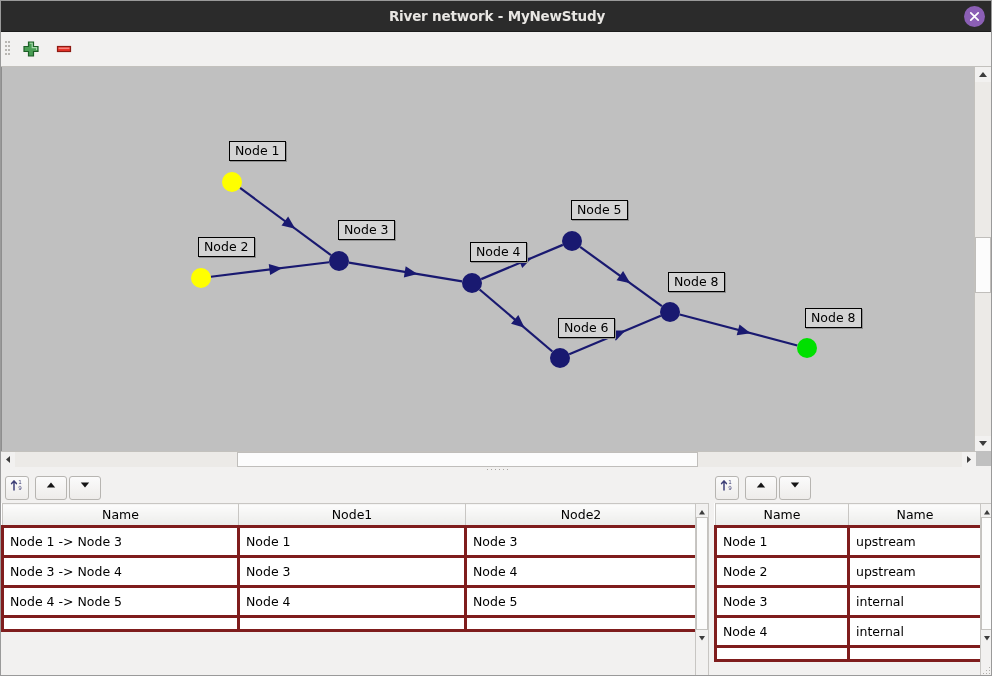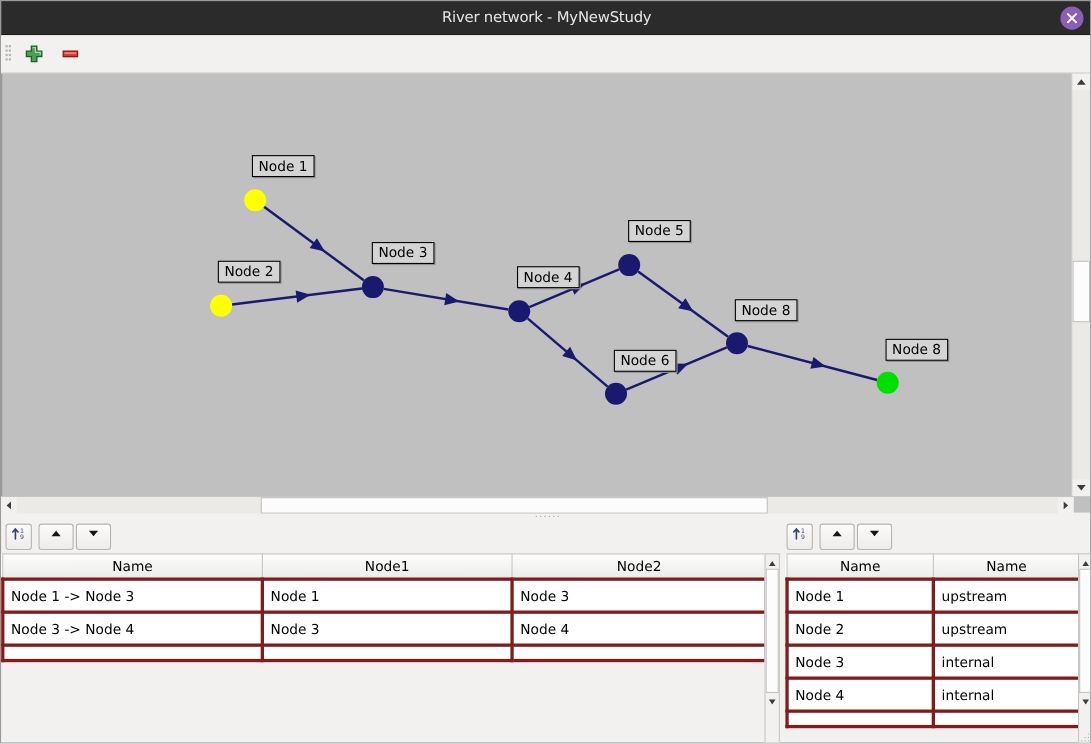--- a/index.html
+++ b/index.html
@@ -25,21 +25,21 @@
     background: #2b2b2b;
     border-bottom: 1px solid #1c1c1c;
   }
   #title-text {
     position: absolute; left: 0; top: 0;
     width: 992px; height: 31px;
     line-height: 31px;
     text-align: center;
     color: #e8e6e3;
     font-size: 13.5px;
-    font-weight: normal;
+    font-weight: bold;
     letter-spacing: -0.2px;
     white-space: nowrap;
   }
   #close-button {
     position: absolute; right: 8px; top: 5px;
     width: 21px; height: 21px;
     border-radius: 50%;
     background: #8b5fb5;
     cursor: pointer;
   }
@@ -344,20 +344,25 @@
           <tr>
             <td>Node 1 -&gt; Node 3</td>
             <td>Node 1</td>
             <td>Node 3</td>
           </tr>
           <tr>
             <td>Node 3 -&gt; Node 4</td>
             <td>Node 3</td>
             <td>Node 4</td>
           </tr>
+          <tr>
+            <td>Node 4 -&gt; Node 5</td>
+            <td>Node 4</td>
+            <td>Node 5</td>
+          </tr>
           <tr class="empty">
             <td></td>
             <td></td>
             <td></td>
           </tr>
         </tbody>
     </table>
     <div class="table-scroll" style="left:694px; top:29px; width:14px; height:174px;">
       <div class="ts-btn" style="top:0;">
         <svg width="12" height="13" viewBox="0 0 12 13">

